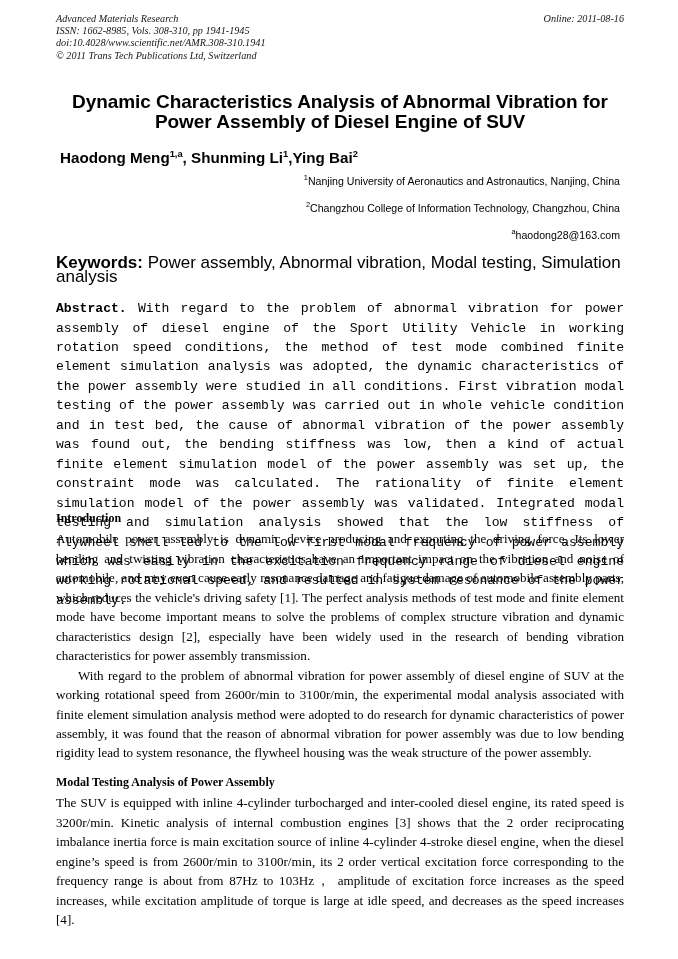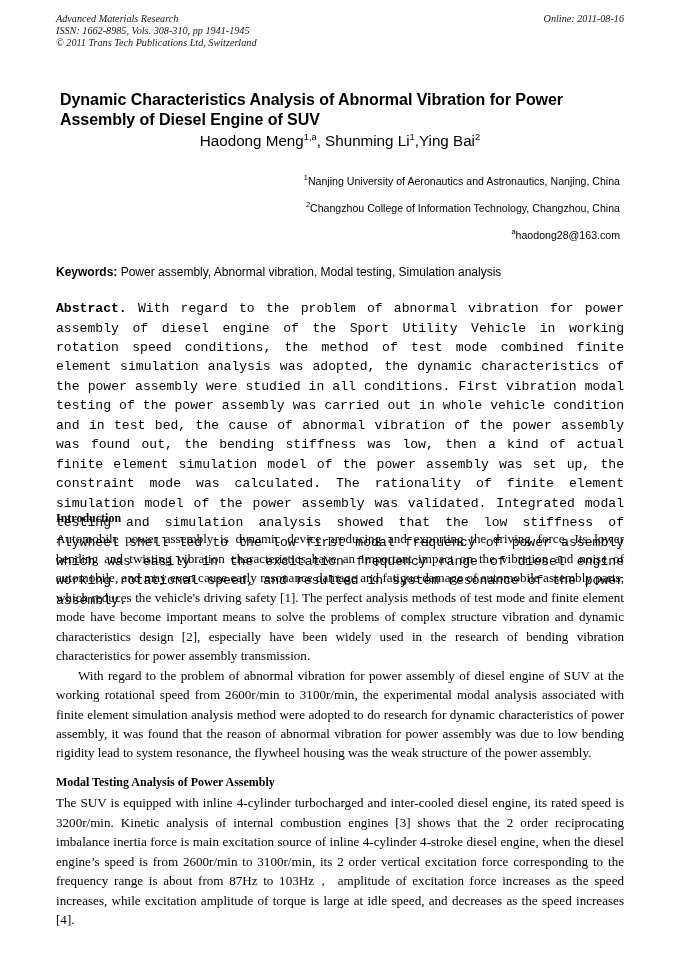--- a/index.html
+++ b/index.html
@@ -50,38 +50,39 @@
     font-style: italic;
     white-space: nowrap;
   }
 
   
   .title {
     position: absolute;
     left: 60px;
     top: 79px;
     width: 560px;
-    text-align: left;
+    text-align: center;
     font-family: "Liberation Sans", sans-serif;
     font-weight: bold;
-    font-size: 16px;
+    font-size: 19px;
     line-height: 20.5px;
     letter-spacing: -0.05px;
   }
 
   
   .authors {
     position: absolute;
     left: 60px;
-    top: 127px;
+    top: 144px;
     width: 560px;
-    text-align: center;
+    text-align: left;
     font-family: "Liberation Sans", sans-serif;
     font-size: 15.2px;
     line-height: 20px;
+    font-weight: bold;
   }
   .authors sup { font-size: 9.3px; vertical-align: 6px; }
 
   
   .affils {
     position: absolute;
     left: 60px;
     top: 166px;
     width: 560px;
     text-align: right;
@@ -89,24 +90,24 @@
     font-size: 10.6px;
     line-height: 24.6px;
   }
   .affils sup { font-size: 7.4px; vertical-align: 4.5px; }
   .affil-line { display: block; white-space: nowrap; }
 
   
   .keywords {
     position: absolute;
     left: 56px;
-    top: 253px;
+    top: 239px;
     width: 568px;
     font-family: "Liberation Sans", sans-serif;
-    font-size: 12px;
+    font-size: 17px;
     line-height: 14px;
   }
   .keywords .kw-label { font-weight: bold; }
 
   
   .abstract {
     position: absolute;
     left: 56px;
     top: 286px;
     width: 568px;
@@ -148,20 +149,21 @@
 <body>
 
 <div class="page">
 
   <div class="masthead">
     <span class="masthead-row">
       <span>Advanced Materials Research</span>
       <span class="masthead-online">Online: 2011-08-16</span>
     </span>
     <span class="masthead-row">ISSN: 1662-8985, Vols. 308-310, pp 1941-1945</span>
+    <span class="masthead-row">doi:10.4028/www.scientific.net/AMR.308-310.1941</span>
     <span class="masthead-row">© 2011 Trans Tech Publications Ltd, Switzerland</span>
   </div>
 
   <h1 class="title">
     <span>Dynamic Characteristics Analysis of Abnormal Vibration for Power</span>
     <span>Assembly of Diesel Engine of SUV</span>
   </h1>
 
   <div class="authors">
     <span>Haodong Meng</span><sup>1,a</sup><span>, </span><span>Shunming Li</span><sup>1</sup><span>,</span><span>Ying Bai</span><sup>2</sup>

